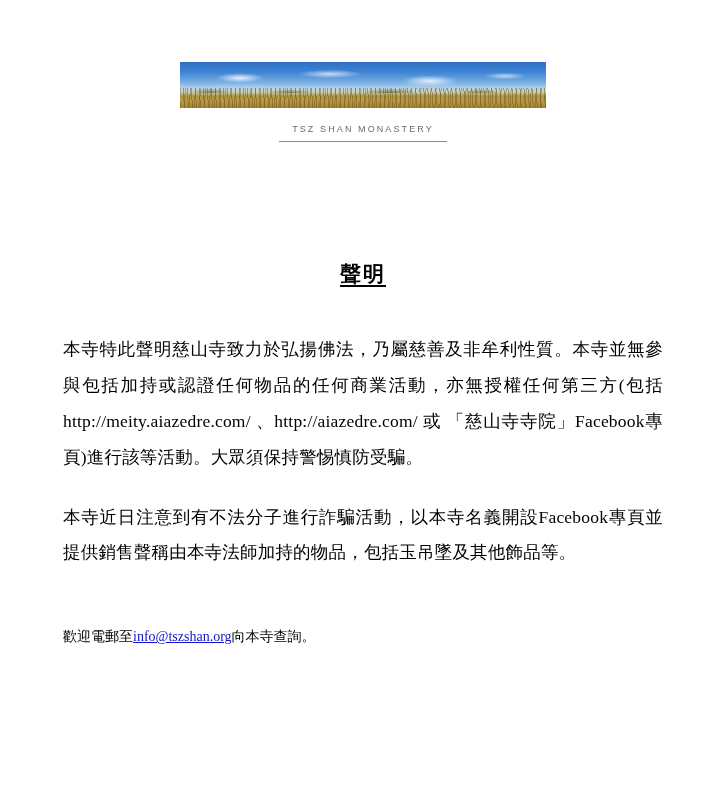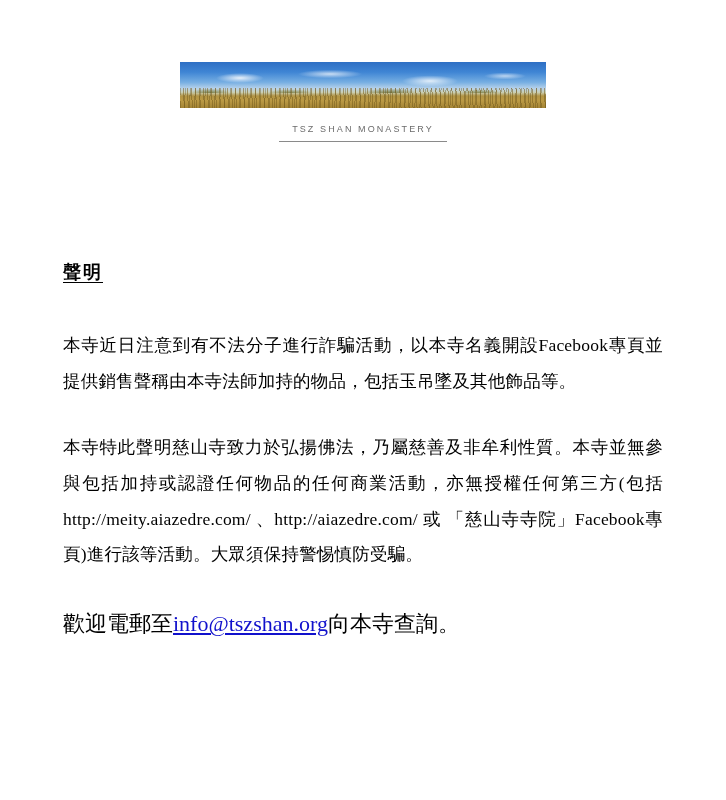--- a/index.html
+++ b/index.html
@@ -95,41 +95,42 @@
     background: #8a8a8a;
   }
 
   
   .doc {
     margin: 0 auto;
     padding-top: 118px;
     width: 600px;
   }
   .doc-title {
-    font-size: 18px;
+    text-align: center;
+    font-size: 21px;
     font-weight: bold;
     letter-spacing: 2px;
     text-decoration: underline;
     text-underline-offset: 4px;
     margin-bottom: 44px;
   }
   .para {
     font-size: 17.5px;
     line-height: 2.05;
     text-align: justify;
     text-justify: inter-ideograph;
     margin: 0 0 24px 0;
     letter-spacing: 0.2px;
   }
   .para.spaced {
     margin-top: 30px;
   }
   .para-contact {
-    margin-top: 28px;
-    font-size: 22px;
+    margin-top: 52px;
+    font-size: 14px;
     line-height: 2.05;
   }
   a.email-link {
     color: #1111cc;
     text-decoration: underline;
   }
 </style>
 </head>
 <body>
 
@@ -141,20 +142,20 @@
       <div class="treeline"></div>
       <div class="reeds"></div>
     </div>
     <div class="logo-caption">TSZ SHAN MONASTERY</div>
     <div class="logo-rule"></div>
   </div>
 
   <div class="doc">
     <div class="doc-title">聲明</div>
 
+    <p class="para spaced">本寺特此聲明慈山寺致力於弘揚佛法，乃屬慈善及非牟利性質。本寺並無參與包括加持或認證任何物品的任何商業活動，亦無授權任何第三方(包括http://meity.aiazedre.com/ 、http://aiazedre.com/ 或 「慈山寺寺院」Facebook專頁)進行該等活動。大眾須保持警惕慎防受騙。</p>
+
     <p class="para">本寺近日注意到有不法分子進行詐騙活動，以本寺名義開設Facebook專頁並提供銷售聲稱由本寺法師加持的物品，包括玉吊墜及其他飾品等。</p>
-
-    <p class="para spaced">本寺特此聲明慈山寺致力於弘揚佛法，乃屬慈善及非牟利性質。本寺並無參與包括加持或認證任何物品的任何商業活動，亦無授權任何第三方(包括http://meity.aiazedre.com/ 、http://aiazedre.com/ 或 「慈山寺寺院」Facebook專頁)進行該等活動。大眾須保持警惕慎防受騙。</p>
 
     <p class="para-contact"><span>歡迎電郵至</span><a class="email-link" href="#">info@tszshan.org</a><span>向本寺查詢。</span></p>
   </div>
 
 </div>
 
 </body></html>

